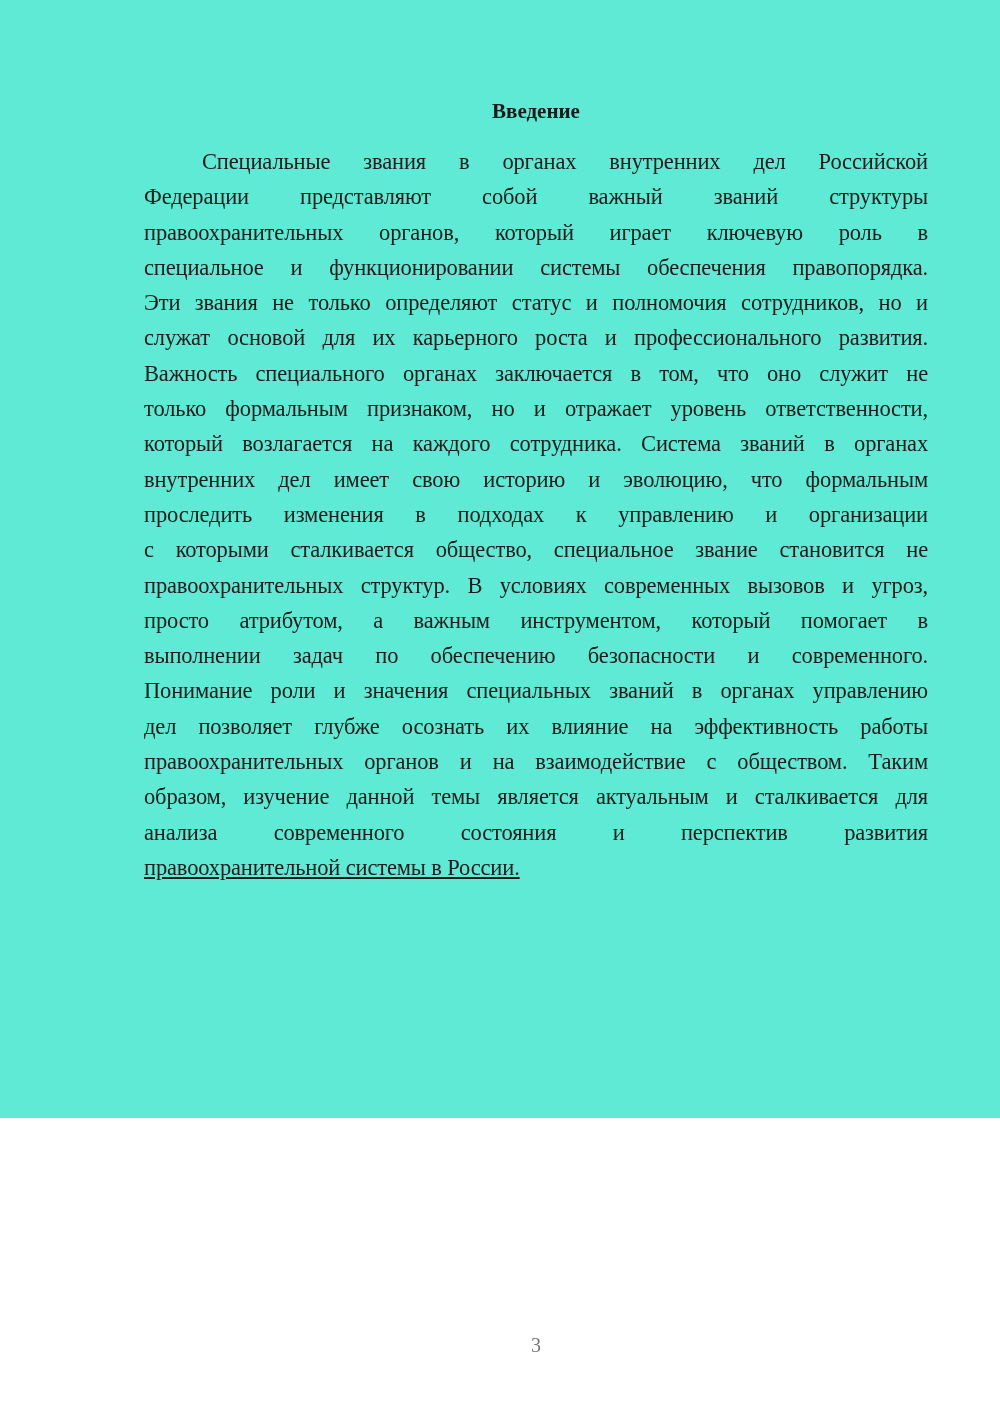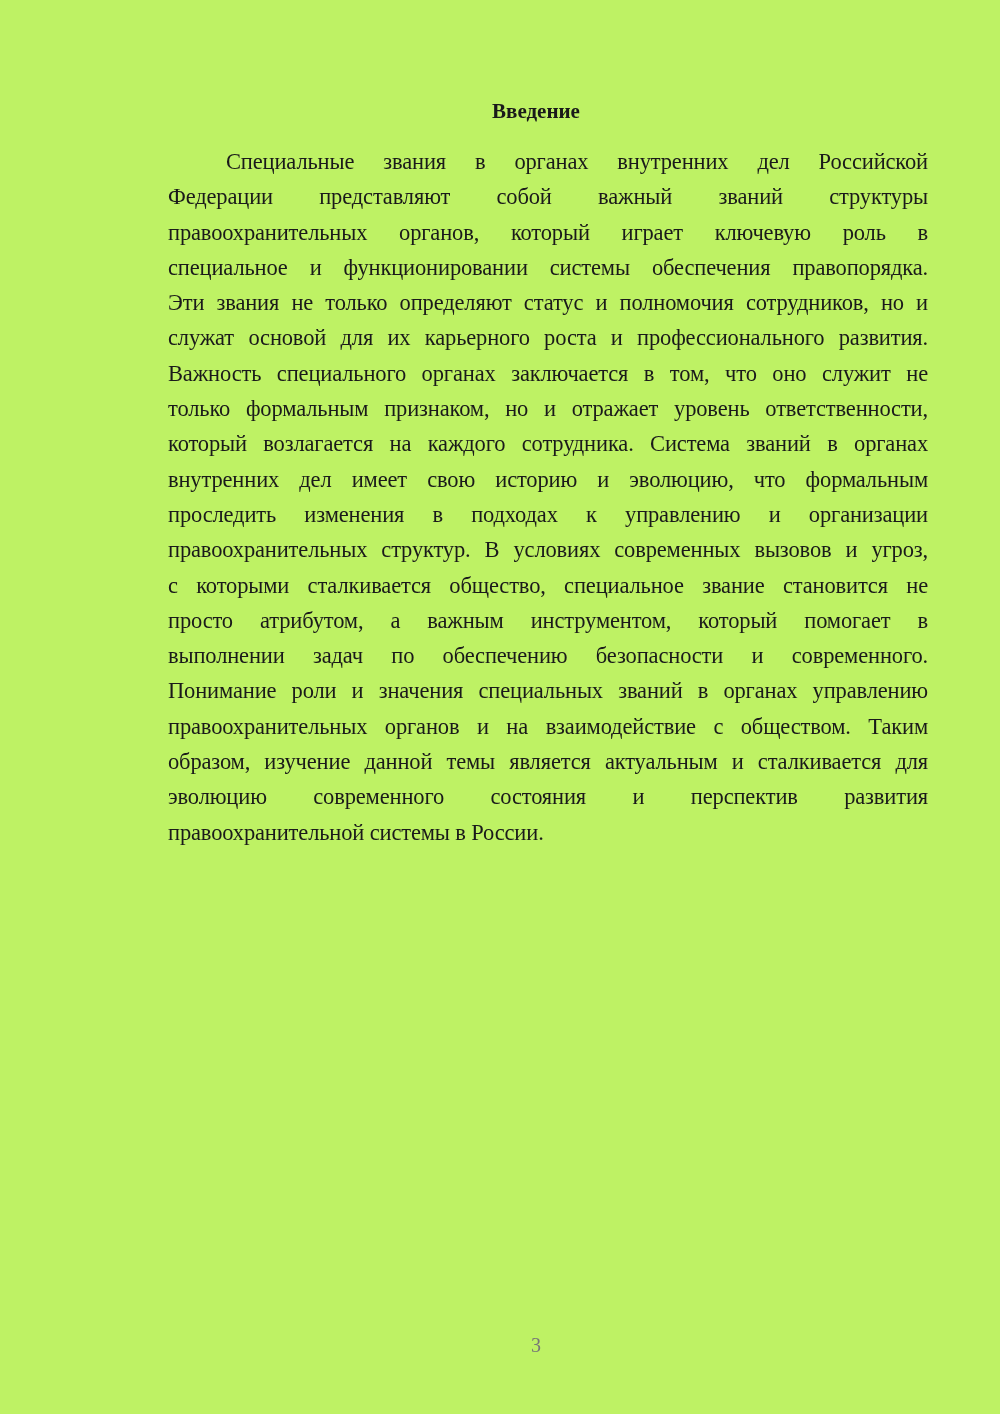--- a/index.html
+++ b/index.html
@@ -13,22 +13,22 @@
       position: relative;
       overflow: hidden;
       font-family: "Liberation Serif", "DejaVu Serif", serif;
       color: #1a1a1a;
     }
     .page {
       position: absolute;
       left: 0;
       top: 0;
       width: 1000px;
-      height: 1414px;
-      background: #bef264;
+      height: 1118px;
+      background: #5eead4;
     }
     .heading {
       position: absolute;
       top: 98px;
       left: 0;
       width: 1072px;
       text-align: center;
       font-weight: bold;
       font-size: 21px;
       line-height: 26px;
@@ -42,27 +42,27 @@
     }
     .line {
       display: block;
       height: 35.3px;
       line-height: 35.3px;
       font-size: 22.5px;
       text-align: justify;
       text-align-last: justify;
       white-space: nowrap;
       letter-spacing: -0.15px;
-      margin-left: 24px;
     }
     .line.first {
       padding-left: 58px;
     }
     .line.last {
       text-align-last: left;
+      text-decoration: underline;
     }
     .page-number {
       position: absolute;
       top: 1334px;
       left: 0;
       width: 1072px;
       text-align: center;
       font-size: 20px;
       color: #777777;
     }
@@ -78,25 +78,26 @@
     <span class="line">Федерации представляют собой важный званий структуры</span>
     <span class="line">правоохранительных органов, который играет ключевую роль в</span>
     <span class="line">специальное и функционировании системы обеспечения правопорядка.</span>
     <span class="line">Эти звания не только определяют статус и полномочия сотрудников, но и</span>
     <span class="line">служат основой для их карьерного роста и профессионального развития.</span>
     <span class="line">Важность специального органах заключается в том, что оно служит не</span>
     <span class="line">только формальным признаком, но и отражает уровень ответственности,</span>
     <span class="line">который возлагается на каждого сотрудника. Система званий в органах</span>
     <span class="line">внутренних дел имеет свою историю и эволюцию, что формальным</span>
     <span class="line">проследить изменения в подходах к управлению и организации</span>
+    <span class="line">с которыми сталкивается общество, специальное звание становится не</span>
     <span class="line">правоохранительных структур. В условиях современных вызовов и угроз,</span>
-    <span class="line">с которыми сталкивается общество, специальное звание становится не</span>
     <span class="line">просто атрибутом, а важным инструментом, который помогает в</span>
     <span class="line">выполнении задач по обеспечению безопасности и современного.</span>
     <span class="line">Понимание роли и значения специальных званий в органах управлению</span>
+    <span class="line">дел позволяет глубже осознать их влияние на эффективность работы</span>
     <span class="line">правоохранительных органов и на взаимодействие с обществом. Таким</span>
     <span class="line">образом, изучение данной темы является актуальным и сталкивается для</span>
-    <span class="line">эволюцию современного состояния и перспектив развития</span>
+    <span class="line">анализа современного состояния и перспектив развития</span>
     <span class="line last">правоохранительной системы в России.</span>
   </div>
 
   <div class="page-number">3</div>
 </div>
 
 </body></html>

